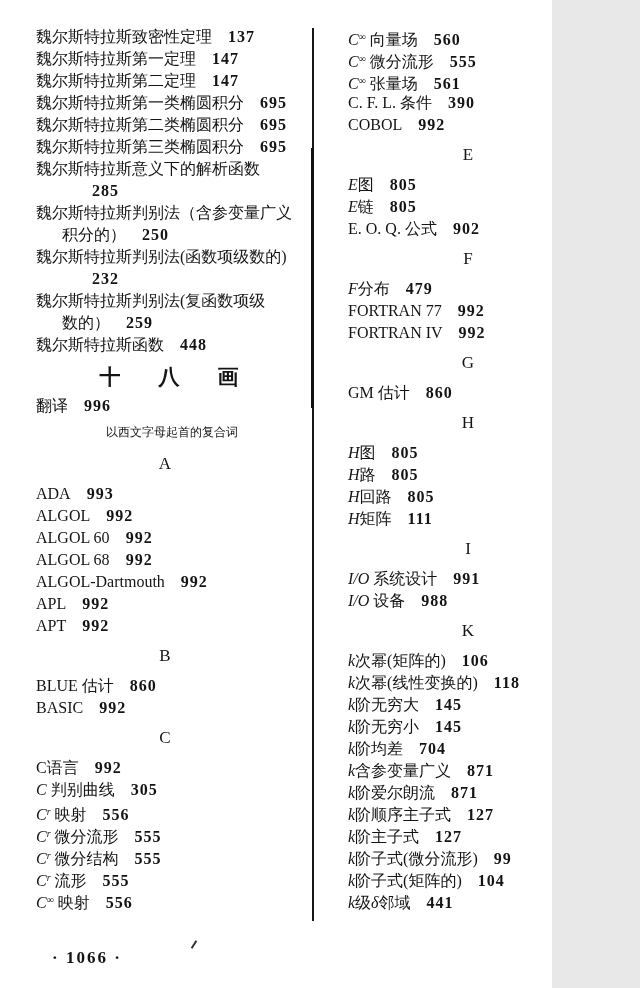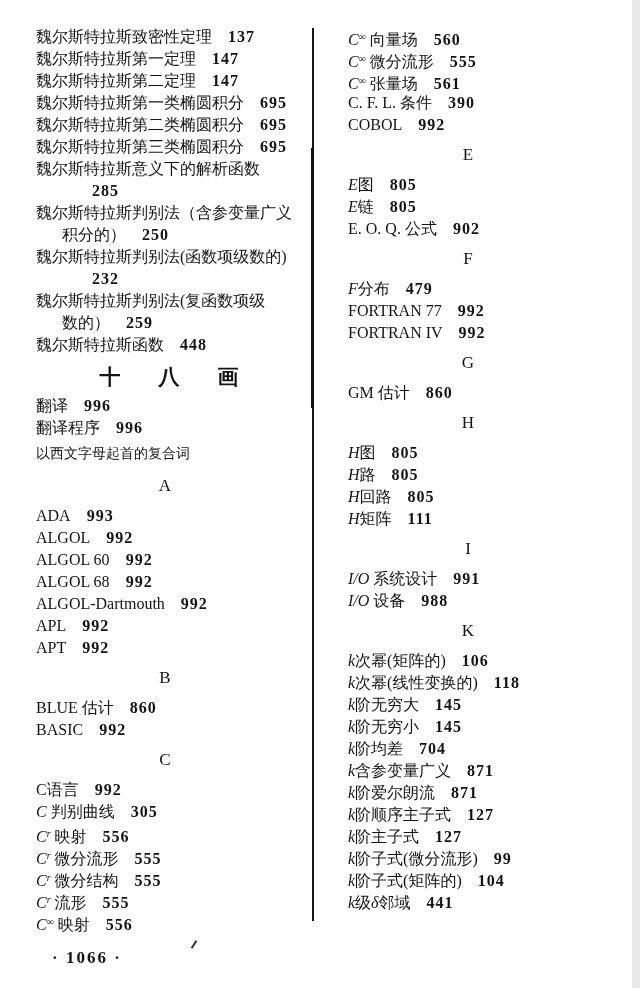--- a/index.html
+++ b/index.html
@@ -1,37 +1,37 @@
 <!DOCTYPE html>
 <html><head>
 <meta charset="utf-8">
 <style>
   html,body{margin:0;padding:0;background:#e8e8e8;}
   .page{
     position:relative;
-    width:632px;height:988px;
+    width:552px;height:988px;
     background:#ffffff;
     color:#141414;
     font-family:"Liberation Serif","DejaVu Serif",serif;
     overflow:hidden;
   }
   .col{position:absolute;top:26px;}
   .col-left{left:36px;width:272px;}
   .col-right{left:348px;width:280px;}
   .row{height:22px;line-height:22px;font-size:16px;white-space:nowrap;}
   .cont{padding-left:26px;}
   .term{font-weight:500;}
   .page-num{margin-left:16px;font-weight:700;letter-spacing:1px;}
   .term:empty + .page-num{margin-left:30px;}
   .letter{height:22px;line-height:22px;margin:8px 0;font-weight:700;font-size:17px;text-align:center;font-family:"Liberation Serif","DejaVu Serif",serif;}
   .col-left .letter{padding-right:14px;}
   .col-right .letter{padding-right:40px;}
   .stroke{height:28px;line-height:28px;margin:7px 0 4px;font-size:21px;font-weight:700;text-align:center;padding-right:6px;}
   .stroke .term{letter-spacing:38px;margin-right:-38px;font-weight:700;font-family:Liberation Serif, serif;}
-  .title{height:26px;line-height:26px;font-size:14px;font-weight:700;margin:2px 0;}
+  .title{height:26px;line-height:26px;font-size:12px;font-weight:700;text-align:center;margin:2px 0;}
   .i{font-style:italic;}
   .sup{font-size:10px;vertical-align:5px;letter-spacing:0;}
   .isup{font-style:italic;font-size:10px;vertical-align:5px;}
   .divider{position:absolute;left:312px;top:28px;width:2px;height:893px;background:#161616;}
   .divider:after{content:"";position:absolute;left:-1px;top:120px;width:3px;height:260px;background:#111;}
   .footer{position:absolute;left:52px;top:948px;font-size:17px;font-weight:700;letter-spacing:2px;}
   .stray{position:absolute;left:193px;top:940px;width:2px;height:9px;background:#333;transform:rotate(32deg);}
 </style>
 </head>
 <body>
@@ -48,21 +48,20 @@
       <div class="row cont"><span class="term"></span><span class="page-num">285</span></div>
       <div class="row "><span class="term"><span>魏尔斯特拉斯判别法（含参变量广义</span></span></div>
       <div class="row cont"><span class="term"><span>积分的）</span></span><span class="page-num">250</span></div>
       <div class="row "><span class="term"><span>魏尔斯特拉斯判别法(函数项级数的)</span></span></div>
       <div class="row cont"><span class="term"></span><span class="page-num">232</span></div>
       <div class="row "><span class="term"><span>魏尔斯特拉斯判别法(复函数项级</span></span></div>
       <div class="row cont"><span class="term"><span>数的）</span></span><span class="page-num">259</span></div>
       <div class="row "><span class="term"><span>魏尔斯特拉斯函数</span></span><span class="page-num">448</span></div>
       <div class="row stroke"><span class="term"><span>十八画</span></span></div>
       <div class="row "><span class="term"><span>翻译</span></span><span class="page-num">996</span></div>
-      <div class="row "><span class="term"><span>翻译程序</span></span><span class="page-num">996</span></div>
       <div class="row title"><span class="term"><span>以西文字母起首的复合词</span></span></div>
       <div class="row letter"><span class="term"><span>A</span></span></div>
       <div class="row "><span class="term"><span>ADA</span></span><span class="page-num">993</span></div>
       <div class="row "><span class="term"><span>ALGOL</span></span><span class="page-num">992</span></div>
       <div class="row "><span class="term"><span>ALGOL 60</span></span><span class="page-num">992</span></div>
       <div class="row "><span class="term"><span>ALGOL 68</span></span><span class="page-num">992</span></div>
       <div class="row "><span class="term"><span>ALGOL-Dartmouth</span></span><span class="page-num">992</span></div>
       <div class="row "><span class="term"><span>APL</span></span><span class="page-num">992</span></div>
       <div class="row "><span class="term"><span>APT</span></span><span class="page-num">992</span></div>
       <div class="row letter"><span class="term"><span>B</span></span></div>

